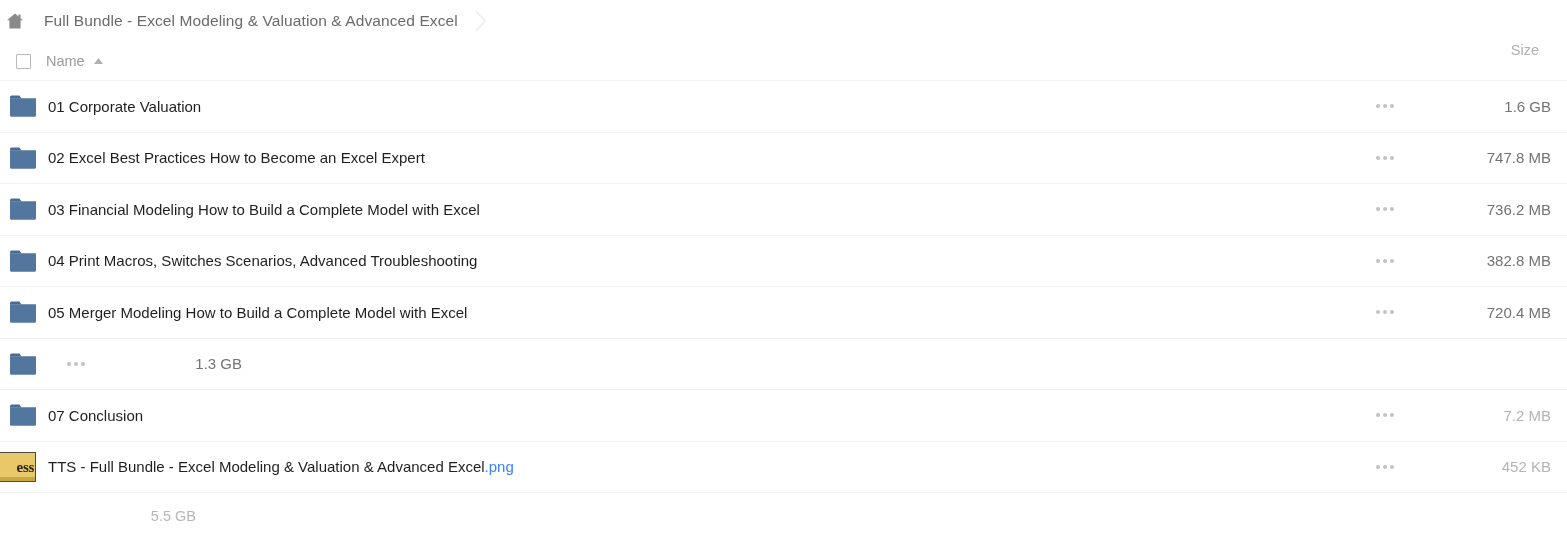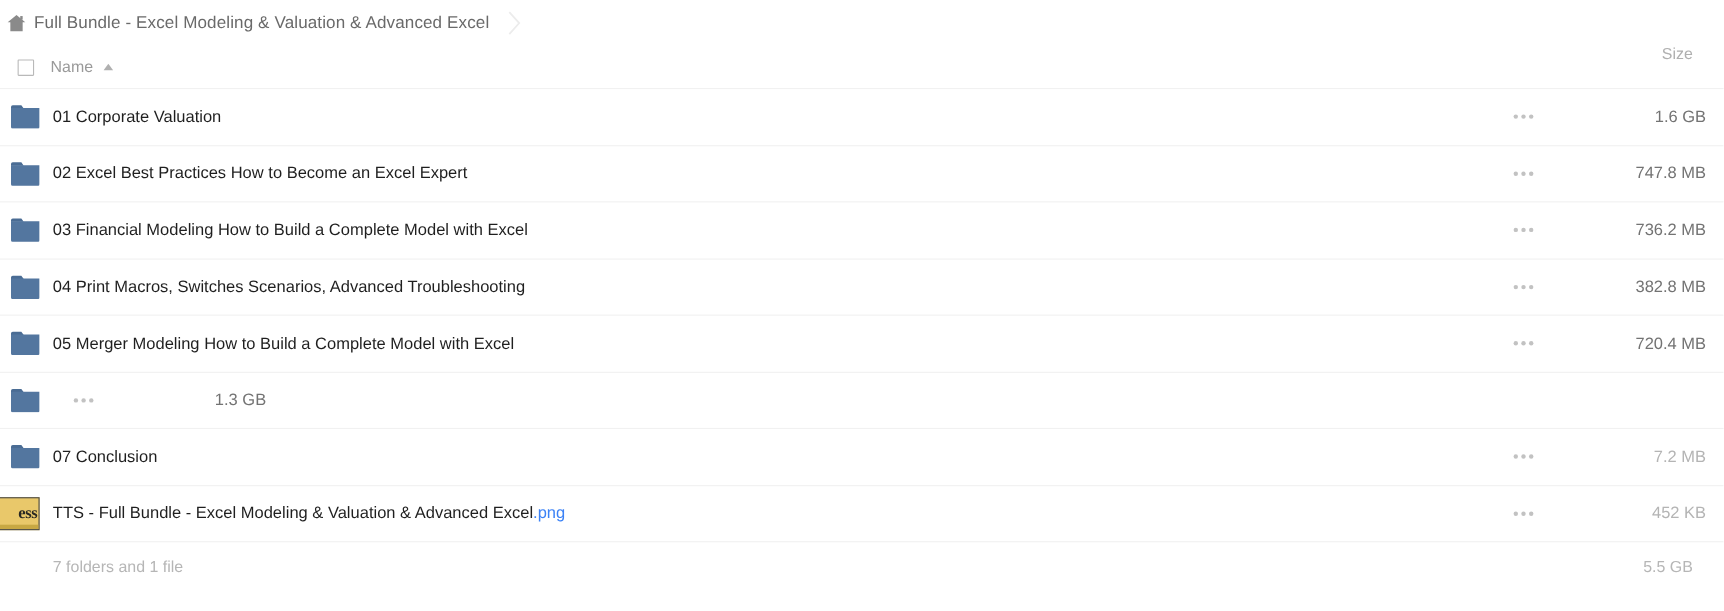--- a/index.html
+++ b/index.html
@@ -18,21 +18,21 @@
   
   .breadcrumb {
     height: 42px;
     display: flex;
     align-items: center;
     padding-left: 6px;
   }
   .crumb {
     display: flex;
     align-items: center;
-    gap: 7px;
+    gap: 20px;
     cursor: default;
   }
   .home-icon { display: block; width: 18px; height: 18px; flex: none; }
   .crumb-label {
     font-size: 15.5px;
     color: #6a6a6a;
     letter-spacing: 0.1px;
     white-space: nowrap;
   }
   .crumb-sep {
@@ -387,18 +387,17 @@
             <i></i>
             <i></i>
           </div>
       </div>
       <div class="cell-size muted">452 KB</div>
     </div>
 
   </div>
 
   <div class="foot">
-    <div class="foot-left">7 folders and 1 file</div>
     <div class="foot-spacer"></div>
     <div class="foot-right">5.5 GB</div>
   </div>
 
 </div>
 
 </body></html>

